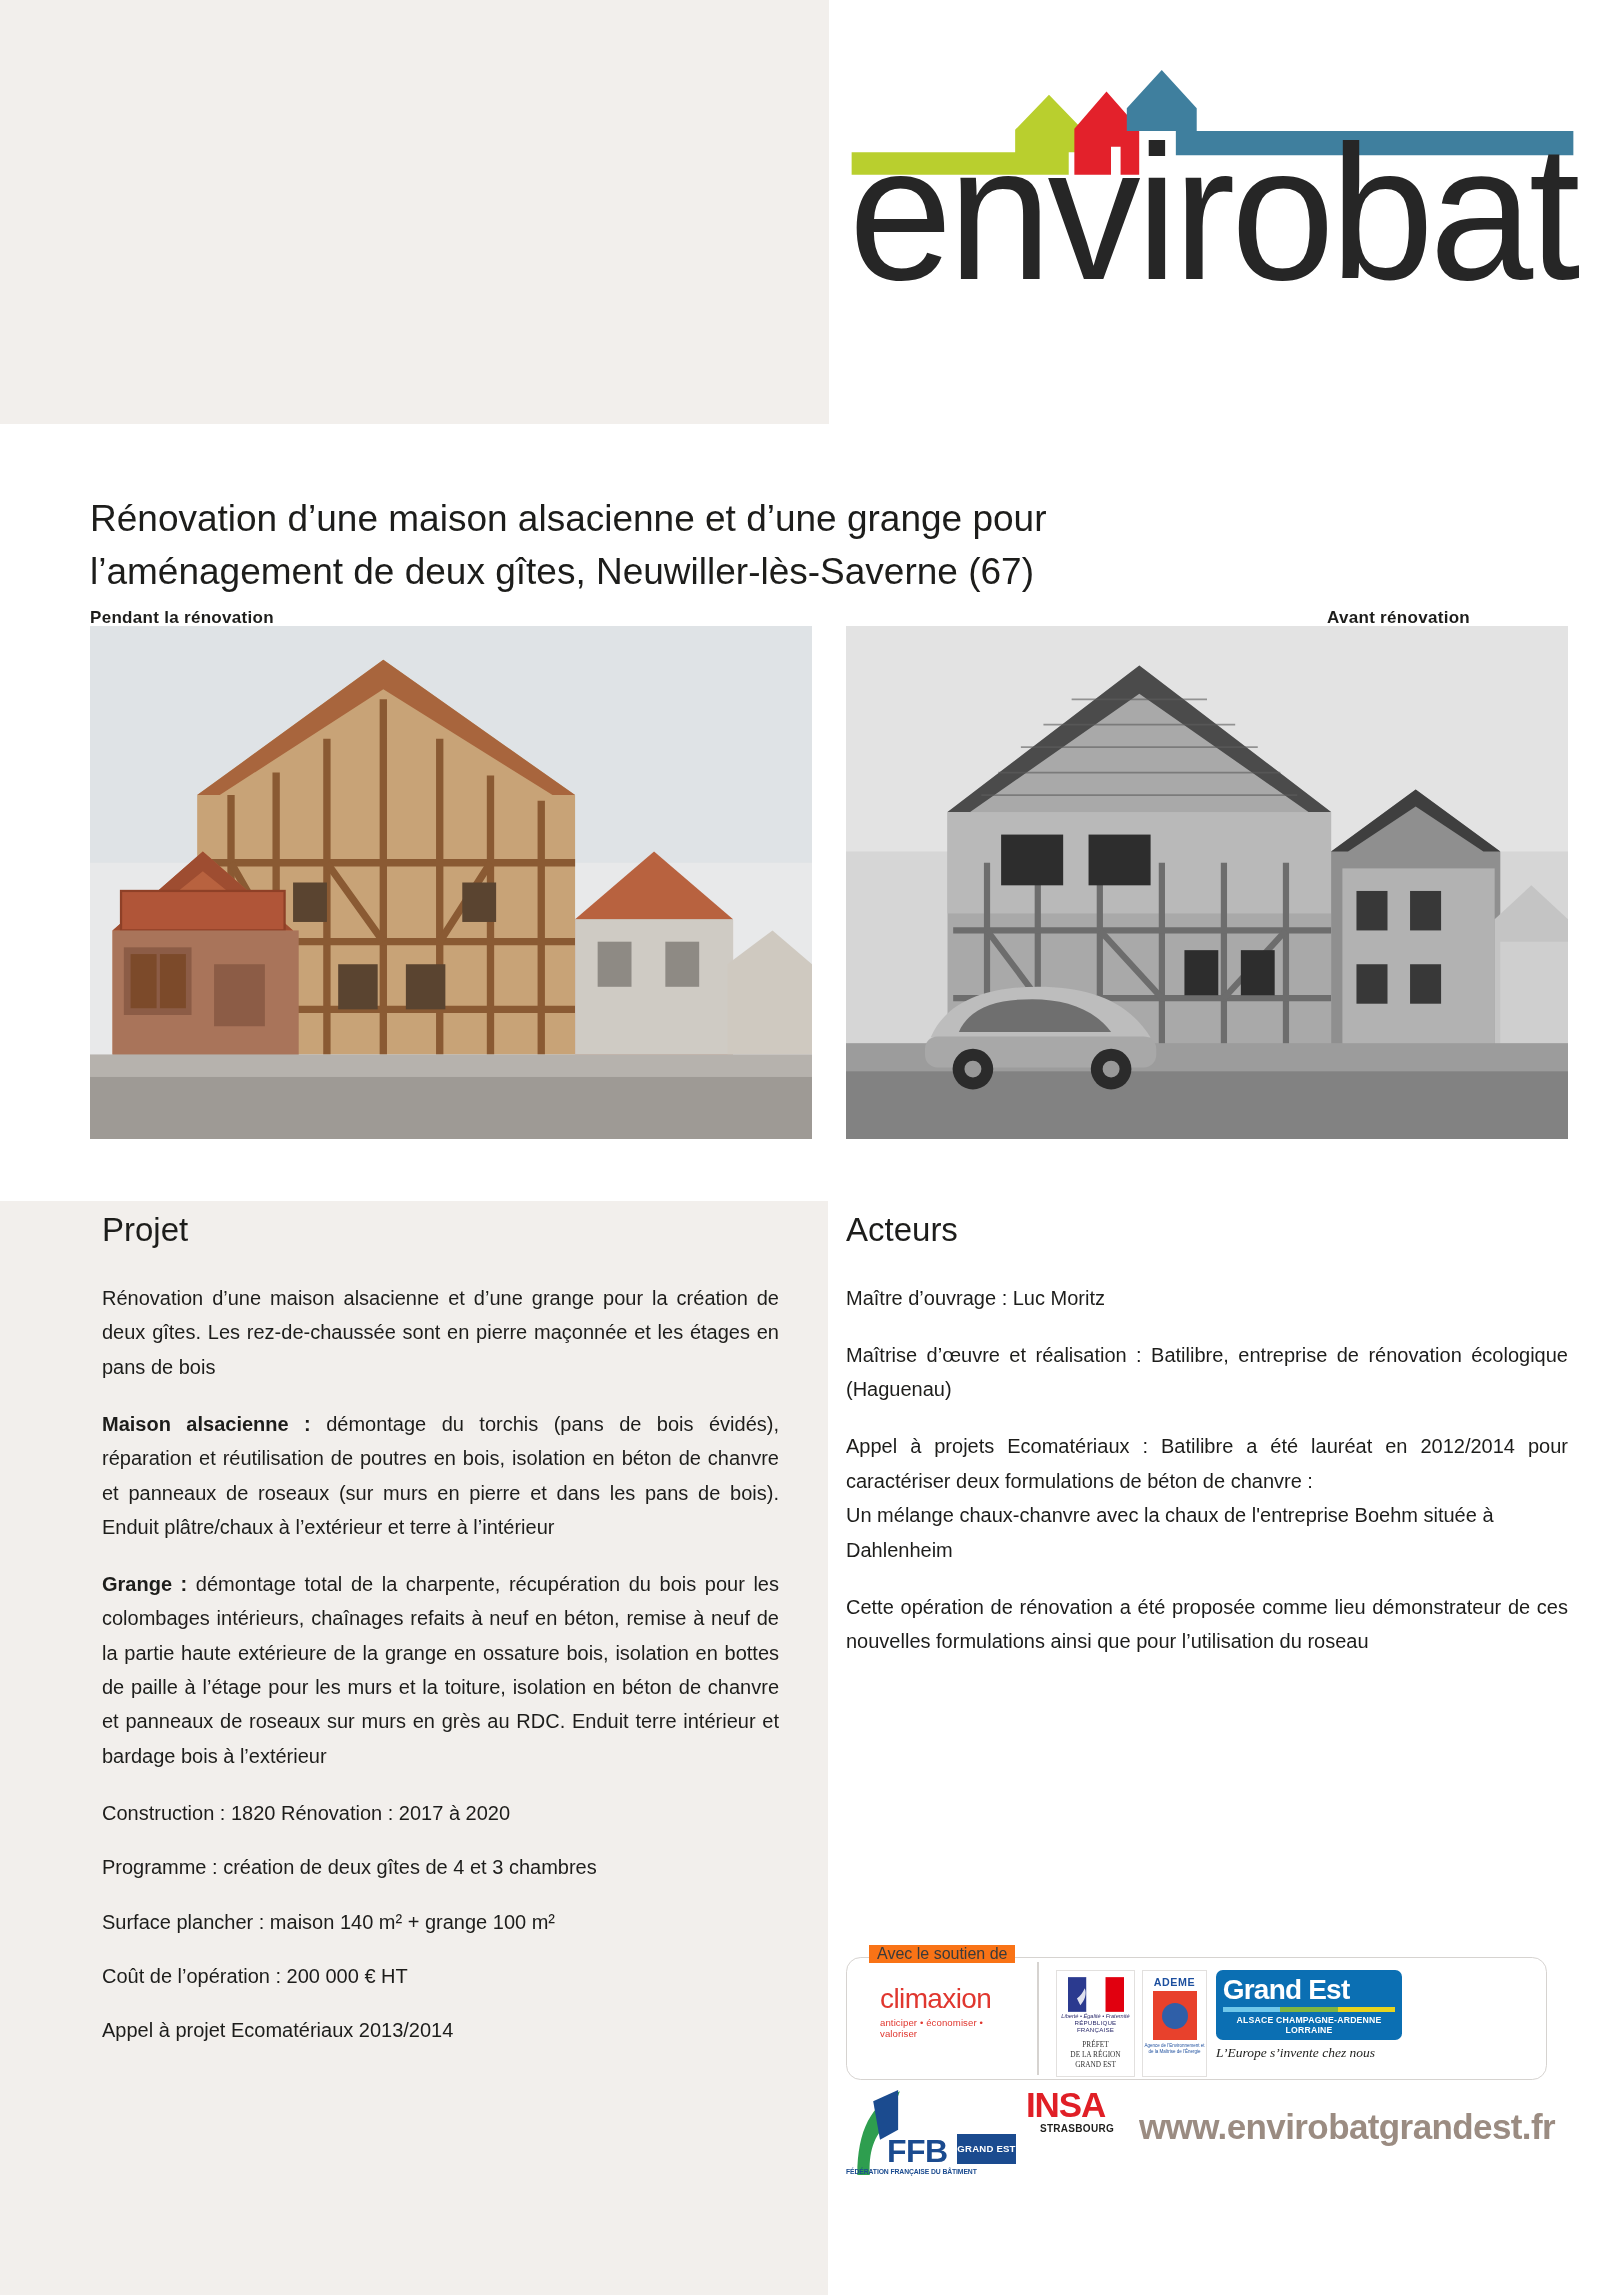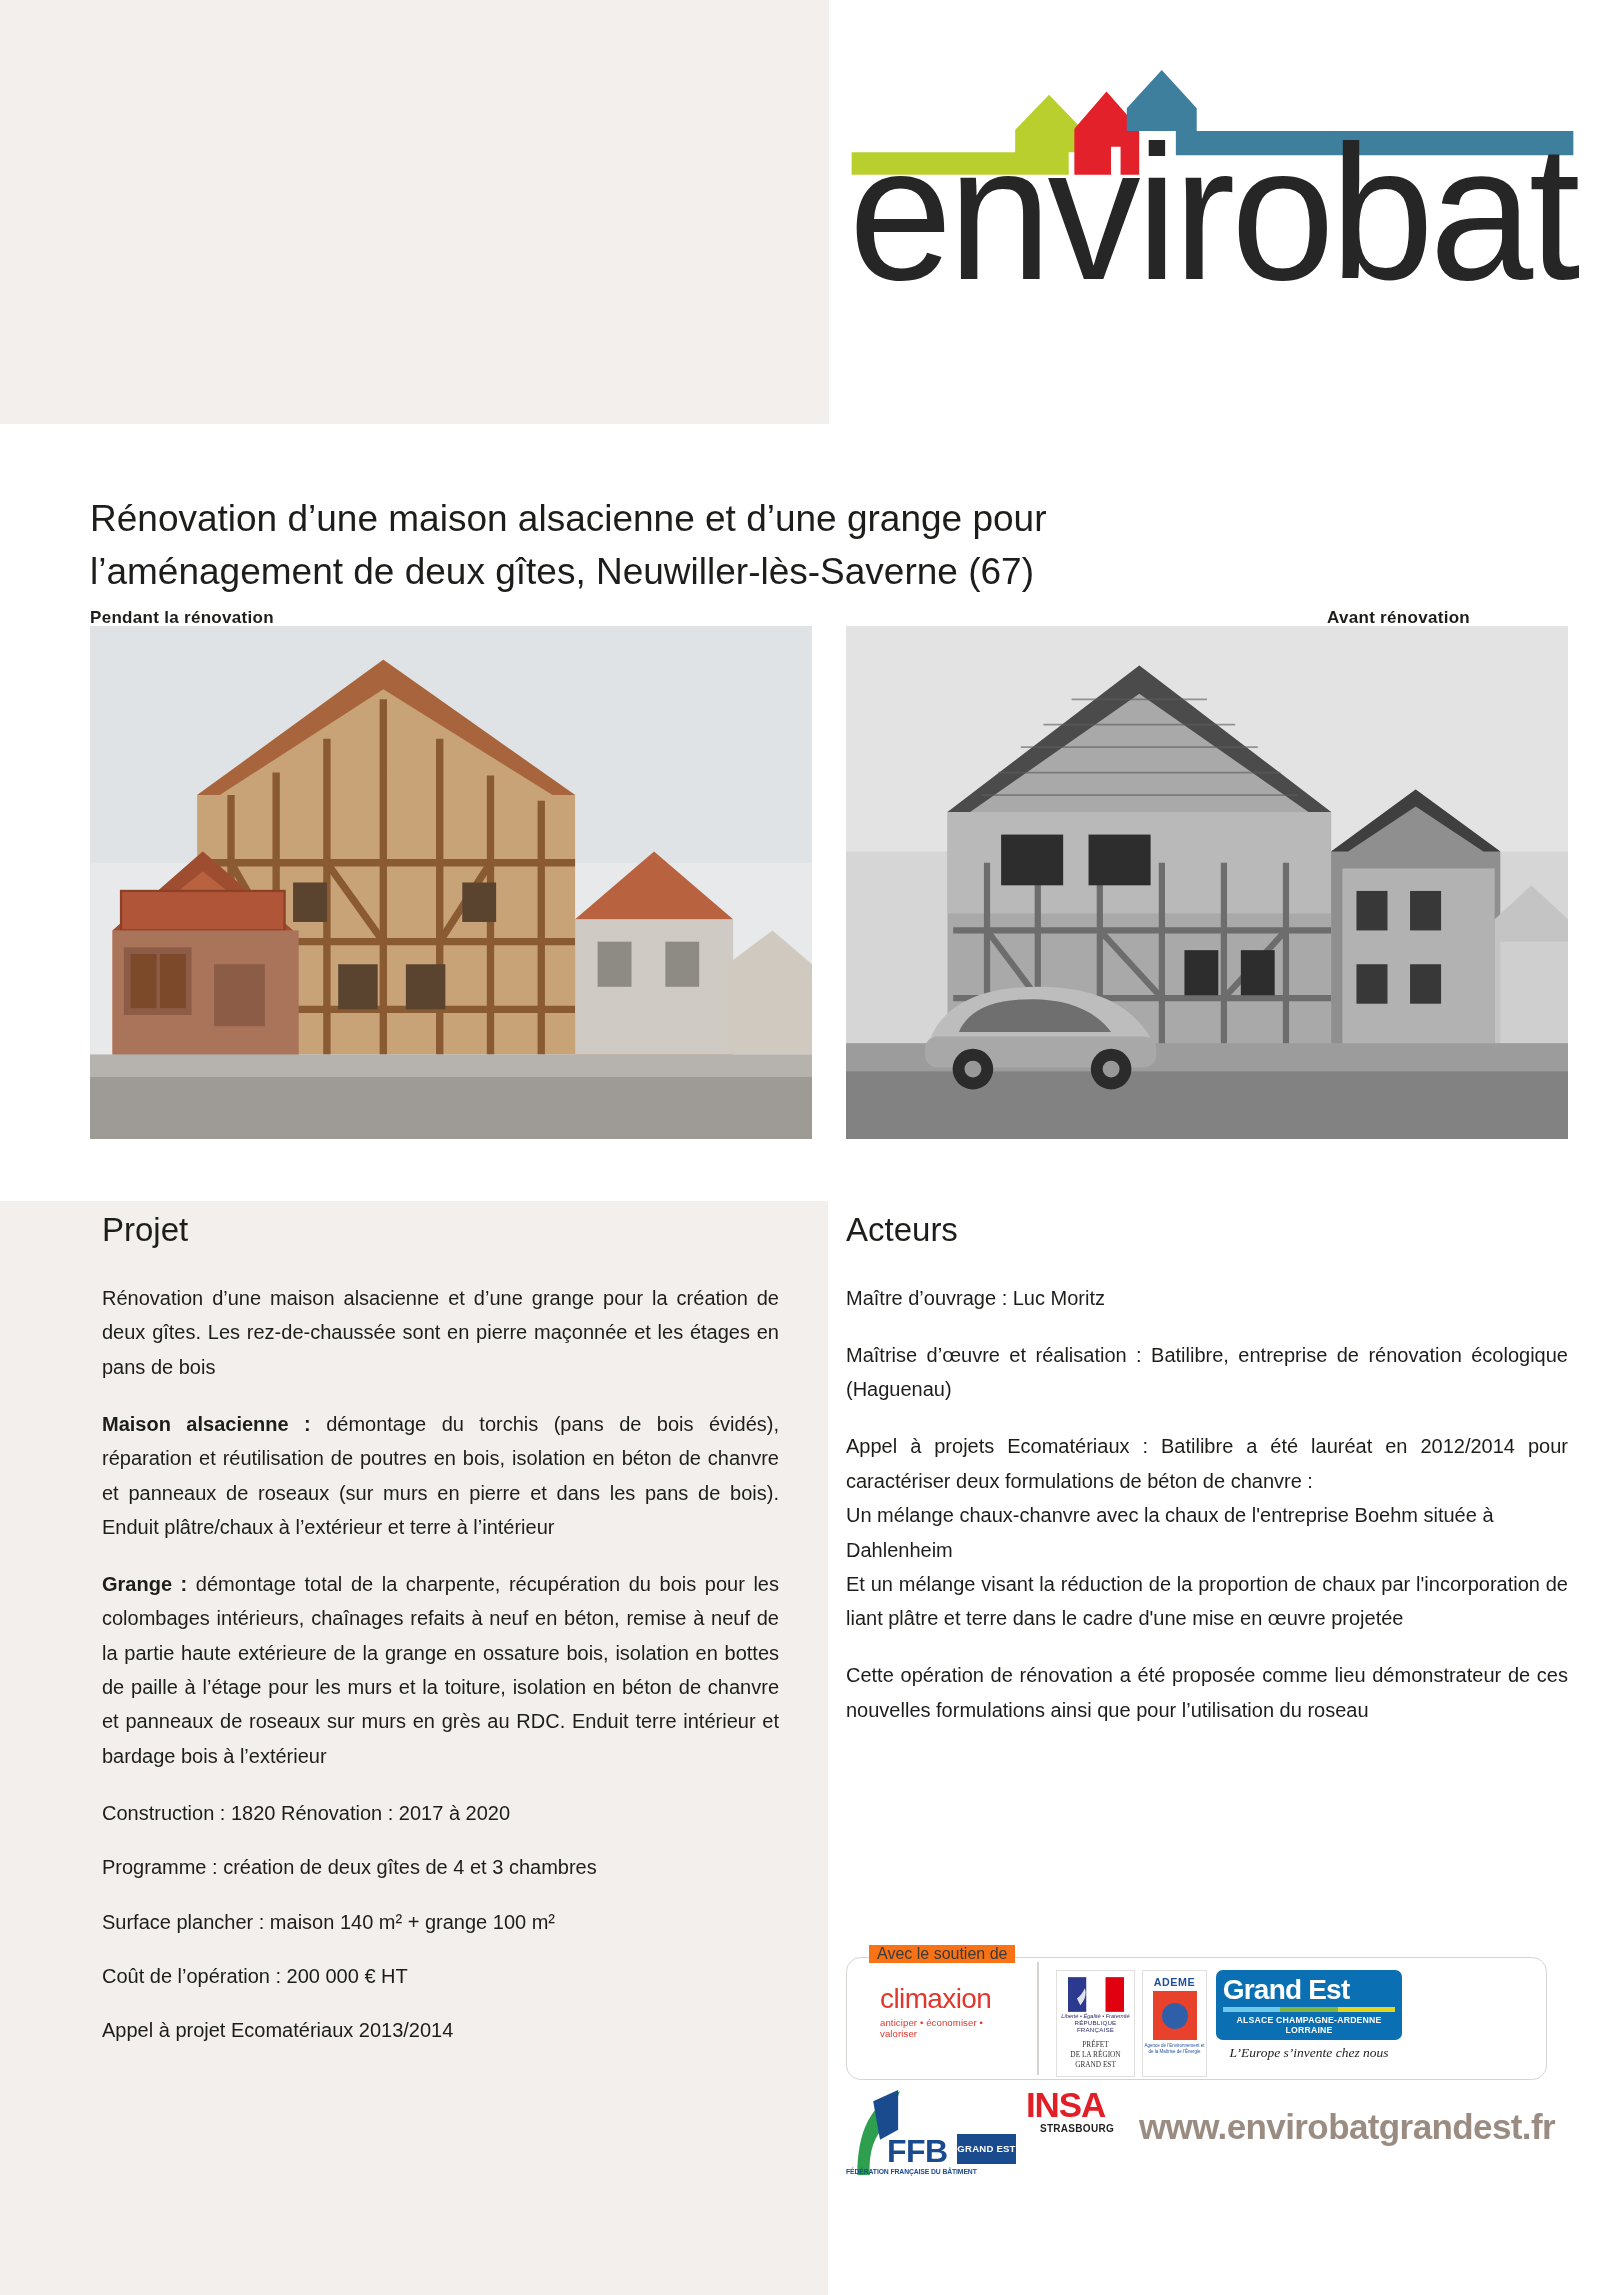--- a/index.html
+++ b/index.html
@@ -68,21 +68,21 @@
 
   .grandest{position:absolute;left:1216px;top:1970px;width:186px;}
   .ge-box{background:#0b6fb3;border-radius:6.8px;padding:5.6px 6.8px 5px;}
   .ge-name{font-size:28px;color:#fff;font-weight:bold;line-height:1;letter-spacing:-0.8px;}
   .ge-bars{display:flex;height:5px;margin-top:3.4px;}
   .ge-bars span{flex:1;}
   .ge-bars .b1{background:#6fc7ea;}
   .ge-bars .b2{background:#7fb543;}
   .ge-bars .b3{background:#e7d41e;}
   .ge-sub{font-size:8.7px;color:#fff;text-align:center;margin-top:3.4px;letter-spacing:0.2px;font-weight:bold;}
-  .ge-tag{font-size:13.5px;color:#1d1d1b;text-align:center;margin-top:5px;font-style:italic;font-family:"Liberation Serif",serif;}
+  .ge-tag{font-size:13.5px;color:#1d1d1b;margin-top:5px;font-style:italic;font-family:"Liberation Serif",serif;}
 
   
   .ffb{position:absolute;left:846px;top:2090px;width:169px;height:90px;}
   .ffb .swoosh{position:absolute;left:0;top:0;}
   .ffb .ffb-txt{position:absolute;left:41px;top:43px;font-size:32px;color:#1b4b8f;font-weight:bold;letter-spacing:-0.6px;}
   .ffb .ffb-sub{position:absolute;left:0;top:78px;font-size:6.8px;color:#1b4b8f;font-weight:bold;letter-spacing:-0.1px;}
   .ffb .ge-chip{position:absolute;left:111px;top:44px;width:59px;height:30px;background:#1b4b8f;}
   .ffb .ge-chip span{display:block;text-align:center;color:#fff;font-size:9.6px;font-weight:bold;line-height:30px;letter-spacing:0.2px;}
 
   .insa{position:absolute;left:1026px;top:2087px;width:102px;}
@@ -237,21 +237,20 @@
   <p class="left-al tight">Appel à projet Ecomatériaux 2013/2014</p>
 </div>
 
 <div class="col col-right">
   <h2>Acteurs</h2>
   <p class="left-al">Maître d’ouvrage : Luc Moritz</p>
   <p>Maîtrise d’œuvre et réalisation : Batilibre, entreprise de rénovation écologique (Haguenau)</p>
   <div class="nowrapgroup">
     <p>Appel à projets Ecomatériaux : Batilibre a été lauréat en 2012/2014 pour caractériser deux formulations de béton de chanvre :</p>
     <p class="left-al">Un mélange chaux-chanvre avec la chaux de l'entreprise Boehm située à Dahlenheim</p>
-    <p>Et un mélange visant la réduction de la proportion de chaux par l'incorporation de liant plâtre et terre dans le cadre d'une mise en œuvre projetée</p>
   </div>
   <p>Cette opération de rénovation a été proposée comme lieu démonstrateur de ces nouvelles formulations ainsi que pour l’utilisation du roseau</p>
 </div>
 
 <div class="sponsors"></div>
 <div class="sponsors-label">Avec le soutien de</div>
 <div class="sponsor-divider"></div>
 
 <div class="climaxion">
   <div class="cx-main">climaxion</div>

